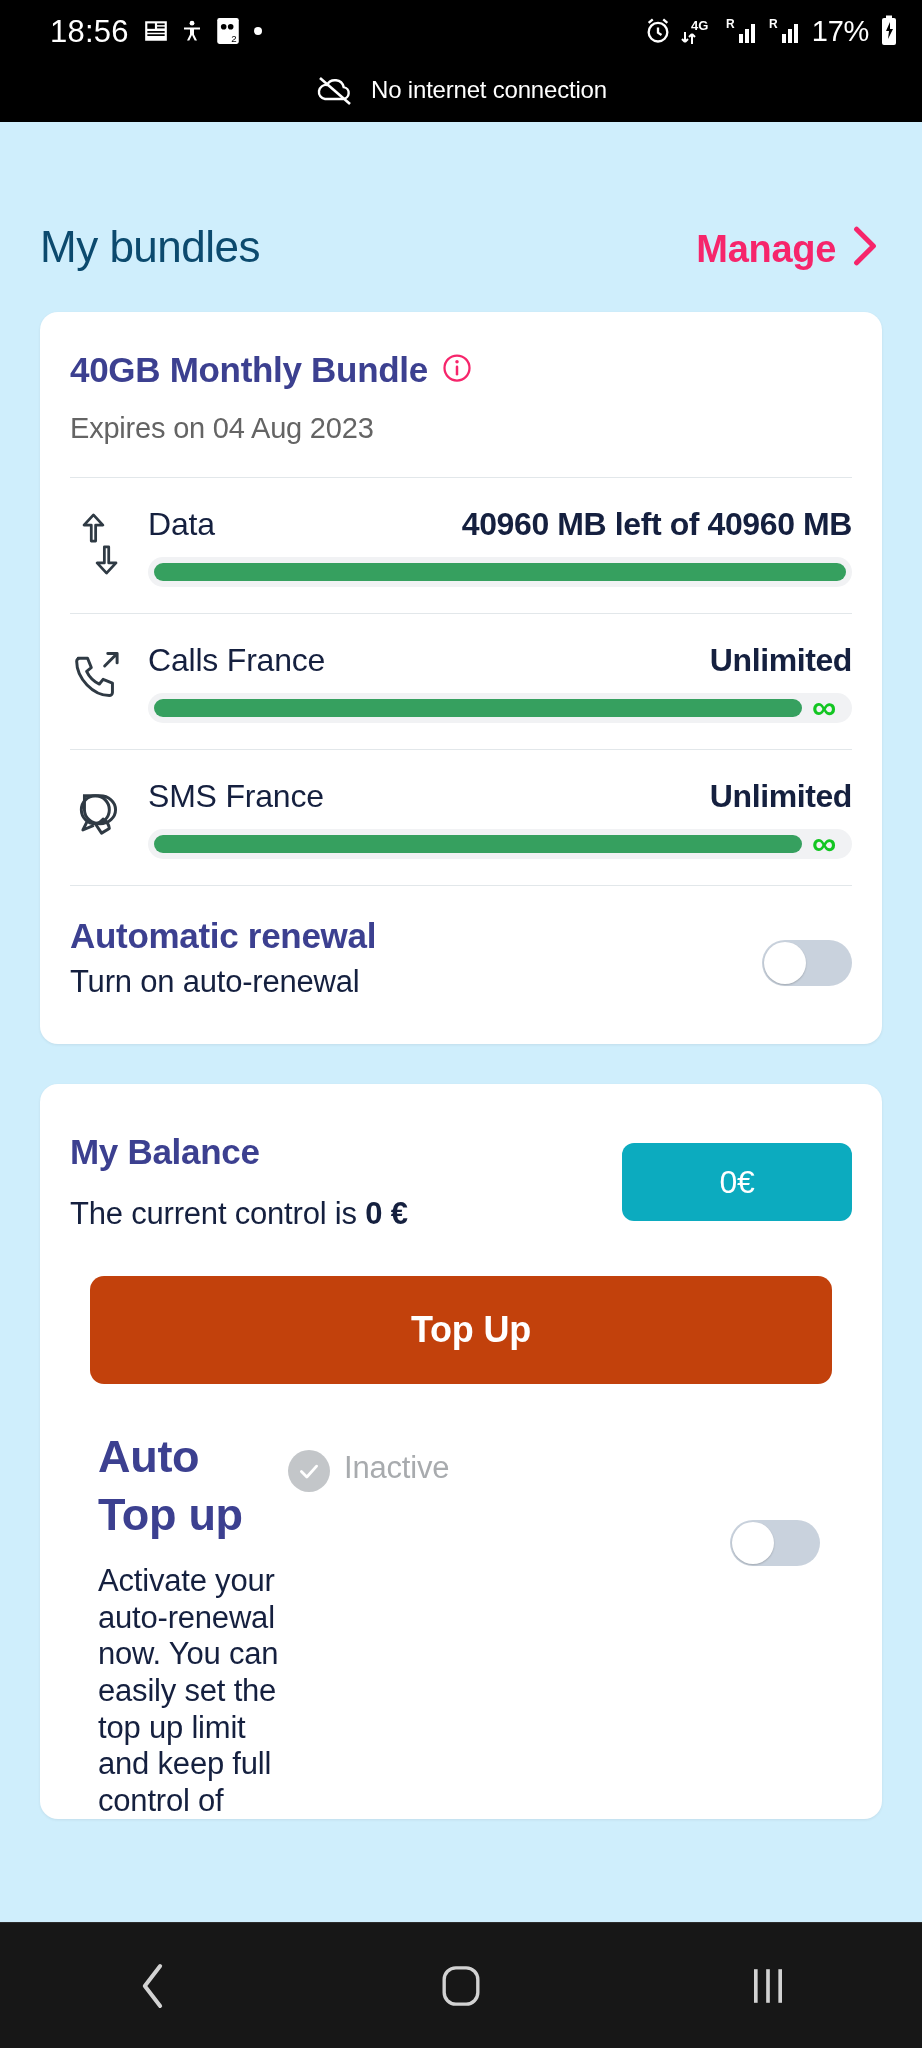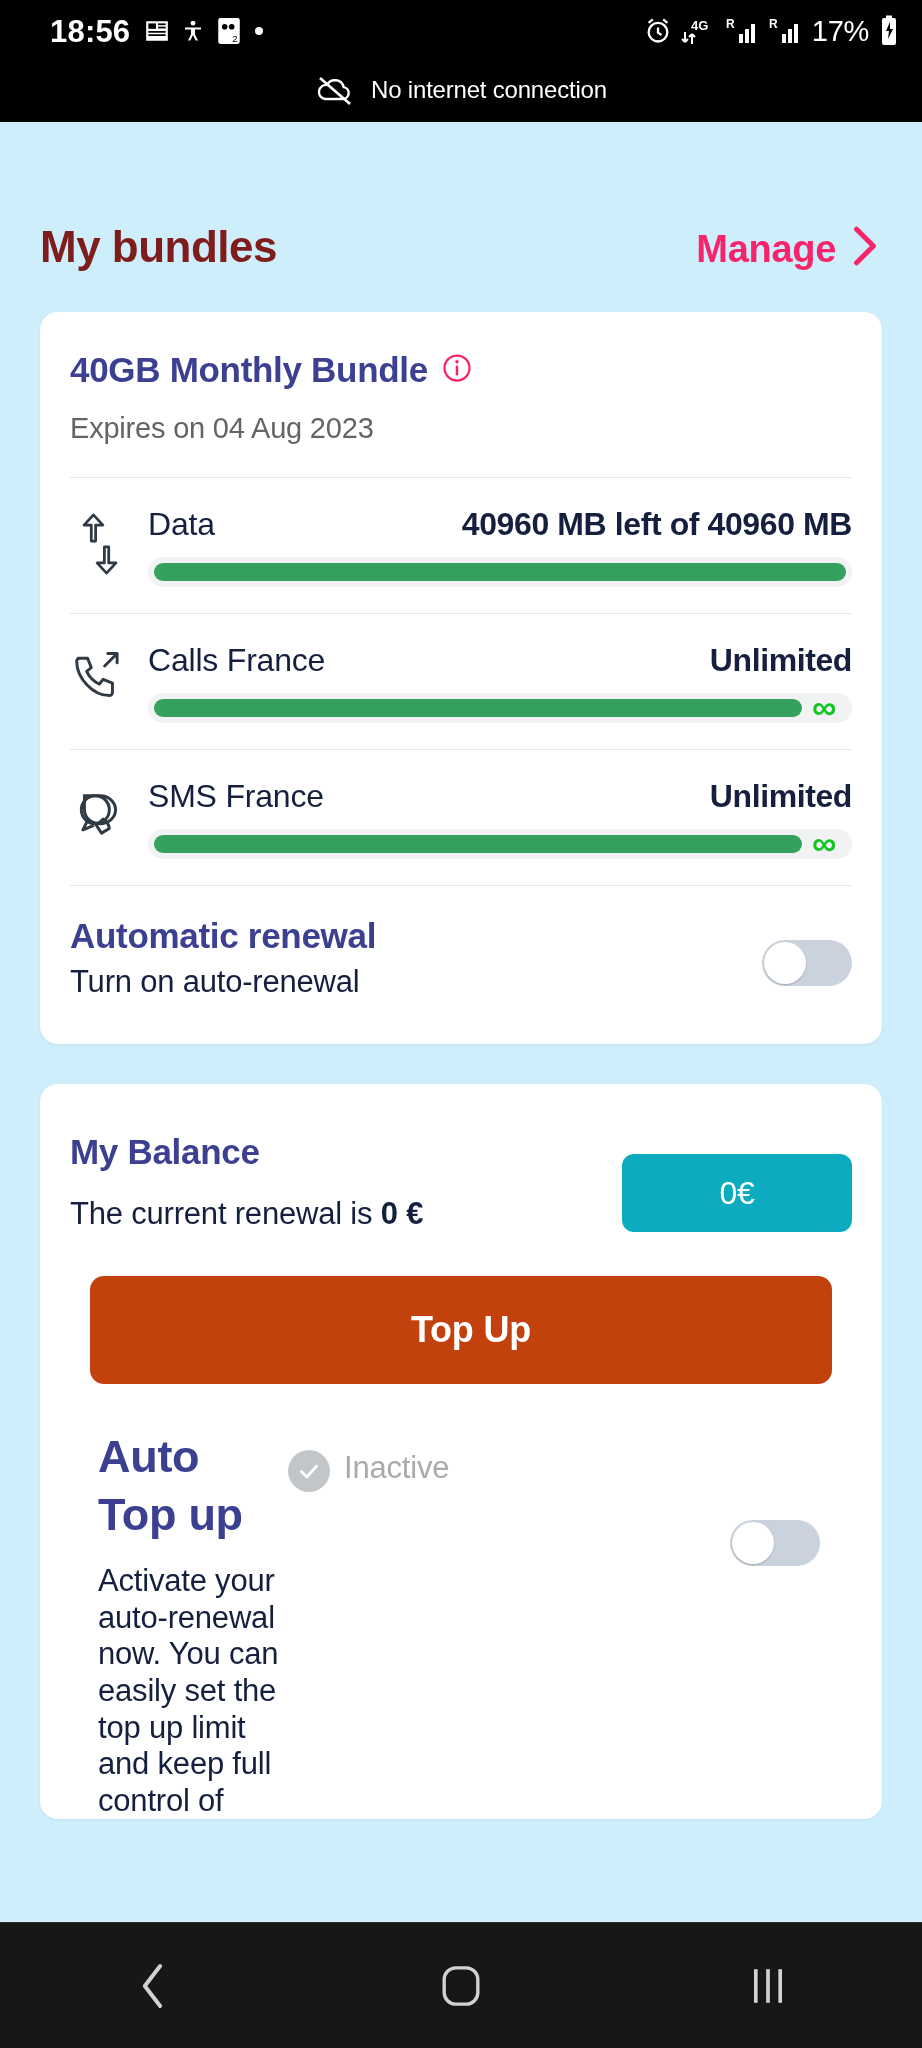--- a/index.html
+++ b/index.html
@@ -30,21 +30,21 @@
     position: relative;
   }
   .sb-row1 {
     display: flex;
     align-items: center;
     height: 62px;
     padding: 0 22px 0 50px;
   }
   .sb-clock {
     font-size: 31px;
-    font-weight: 700;
+    font-weight: 400;
     letter-spacing: 0.2px;
     line-height: 1;
   }
   .sb-left-icons {
     display: flex;
     align-items: center;
     gap: 11px;
     margin-left: 14px;
   }
   .sb-right {
@@ -83,22 +83,22 @@
 
   .page-header {
     display: flex;
     align-items: baseline;
     justify-content: space-between;
     padding-top: 100px;
     padding-bottom: 0;
   }
   .page-title {
     font-size: 44px;
-    font-weight: bold;
-    color: #7f1d1d;
+    font-weight: normal;
+    color: #0c4a6e;
     letter-spacing: -0.5px;
   }
   .manage-link {
     display: flex;
     align-items: flex-end;
     gap: 12px;
     cursor: pointer;
   }
   .manage-label {
     font-size: 38px;
@@ -238,21 +238,21 @@
     width: 42px;
     height: 42px;
     border-radius: 50%;
     background: #ffffff;
     box-shadow: 0 1px 2px rgba(0,0,0,0.2);
   }
 
   
   .balance-top {
     display: flex;
-    align-items: flex-end;
+    align-items: center;
     justify-content: space-between;
     padding-top: 48px;
     gap: 18px;
   }
   .balance-title {
     font-size: 35px;
     font-weight: bold;
     color: #3c4090;
     letter-spacing: -0.3px;
   }
@@ -557,21 +557,21 @@
         <div class="toggle">
           <div class="knob"></div>
         </div>
       </div>
     </div>
 
     <div class="card">
       <div class="balance-top">
         <div>
           <div class="balance-title">My Balance</div>
-          <div class="balance-sub"><span>The current renewal is </span><b>0 €</b></div>
+          <div class="balance-sub"><span>The current control is </span><b>0 €</b></div>
         </div>
         <div class="balance-badge">0€</div>
       </div>
 
       <button class="topup-btn">Top Up</button>
 
       <div class="autotopup">
         <div class="at-left">
           <div class="at-title">Auto Top up</div>
           <div class="at-desc">Activate your auto-renewal now. You can easily set the top up limit and keep full control of</div>

